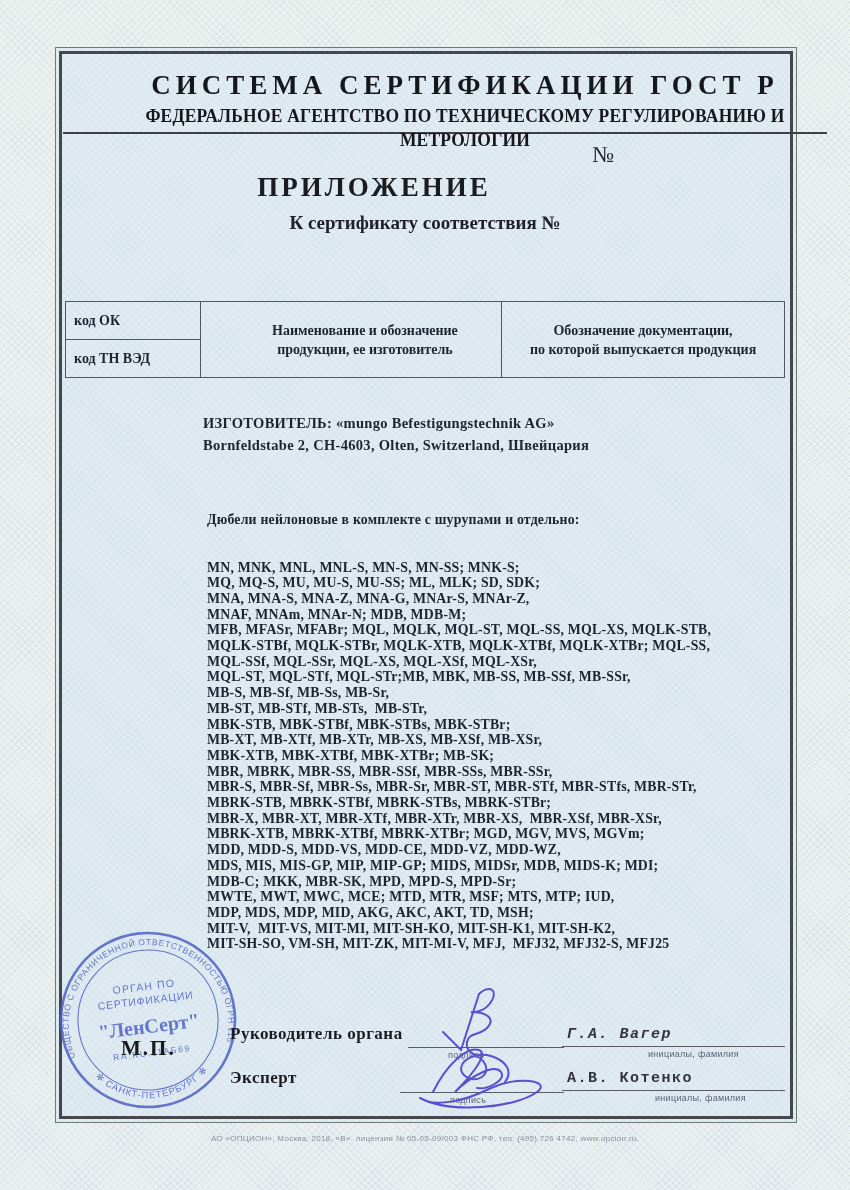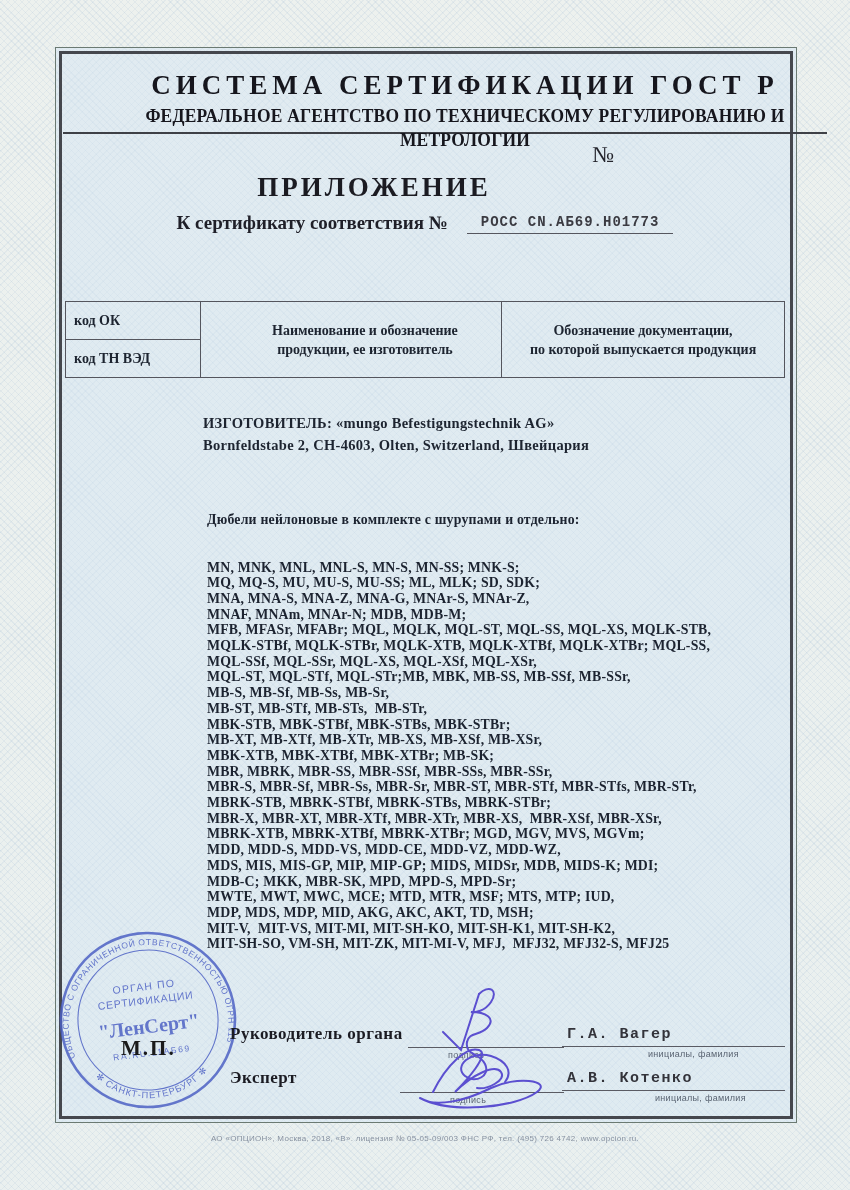--- a/index.html
+++ b/index.html
@@ -131,21 +131,20 @@
   </div>
 
   <div class="doc-number">
     <span class="no-sign">№</span>
   </div>
 
   <div class="appendix-title">ПРИЛОЖЕНИЕ</div>
 
   <div class="cert-line">
     <span class="cert-label">К сертификату соответствия №</span>
-    <span class="cert-value">РОСС CN.АБ69.Н01773</span>
   </div>
 
 
   <div class="ptable">
     <div class="col col-codes">
       <div class="half">код ОК</div>
       <div class="half">код ТН ВЭД</div>
     </div>
     <div class="col col-name">
       <div class="hdr-cell">Наименование и обозначение
@@ -185,21 +184,21 @@
       <text x="92" y="76" text-anchor="middle" fill="#4c60c4" stroke="none" font-family="Liberation Sans, sans-serif" font-size="10.5" letter-spacing="0.8">СЕРТИФИКАЦИИ</text>
       <text x="92" y="105" text-anchor="middle" fill="#4c60c4" stroke="none" font-family="Liberation Serif, serif" font-weight="bold" font-size="20">"ЛенСерт"</text>
       <text x="92" y="128" text-anchor="middle" fill="#4c60c4" stroke="none" font-family="Liberation Sans, sans-serif" font-size="8.6" letter-spacing="1.6">RA.RU.11АБ69</text>
     </g>
   </svg>
   <div class="mp-label">М.П.</div>
 
   <div class="sig-role" style="left:230px;top:1024px;">Руководитель органа</div>
   <div class="sig-line" style="left:408px;top:1047px;width:156px;"></div>
   <div class="sig-small" style="left:448px;top:1050px;">подпись</div>
-  <div class="sig-name" style="left:567px;top:1026px;">Г.А.  Вагер</div>
+  <div class="sig-name" style="left:567px;top:1026px;font-style:italic;">Г.А.  Вагер</div>
   <div class="sig-line" style="left:562px;top:1046px;width:223px;"></div>
   <div class="sig-small" style="left:648px;top:1049px;">инициалы, фамилия</div>
 
   <div class="sig-role" style="left:230px;top:1068px;">Эксперт</div>
   <div class="sig-line" style="left:400px;top:1092px;width:164px;"></div>
   <div class="sig-small" style="left:450px;top:1095px;">подпись</div>
   <div class="sig-name" style="left:567px;top:1070px;">А.В.  Котенко</div>
   <div class="sig-line" style="left:562px;top:1090px;width:223px;"></div>
   <div class="sig-small" style="left:655px;top:1093px;">инициалы, фамилия</div>
 

